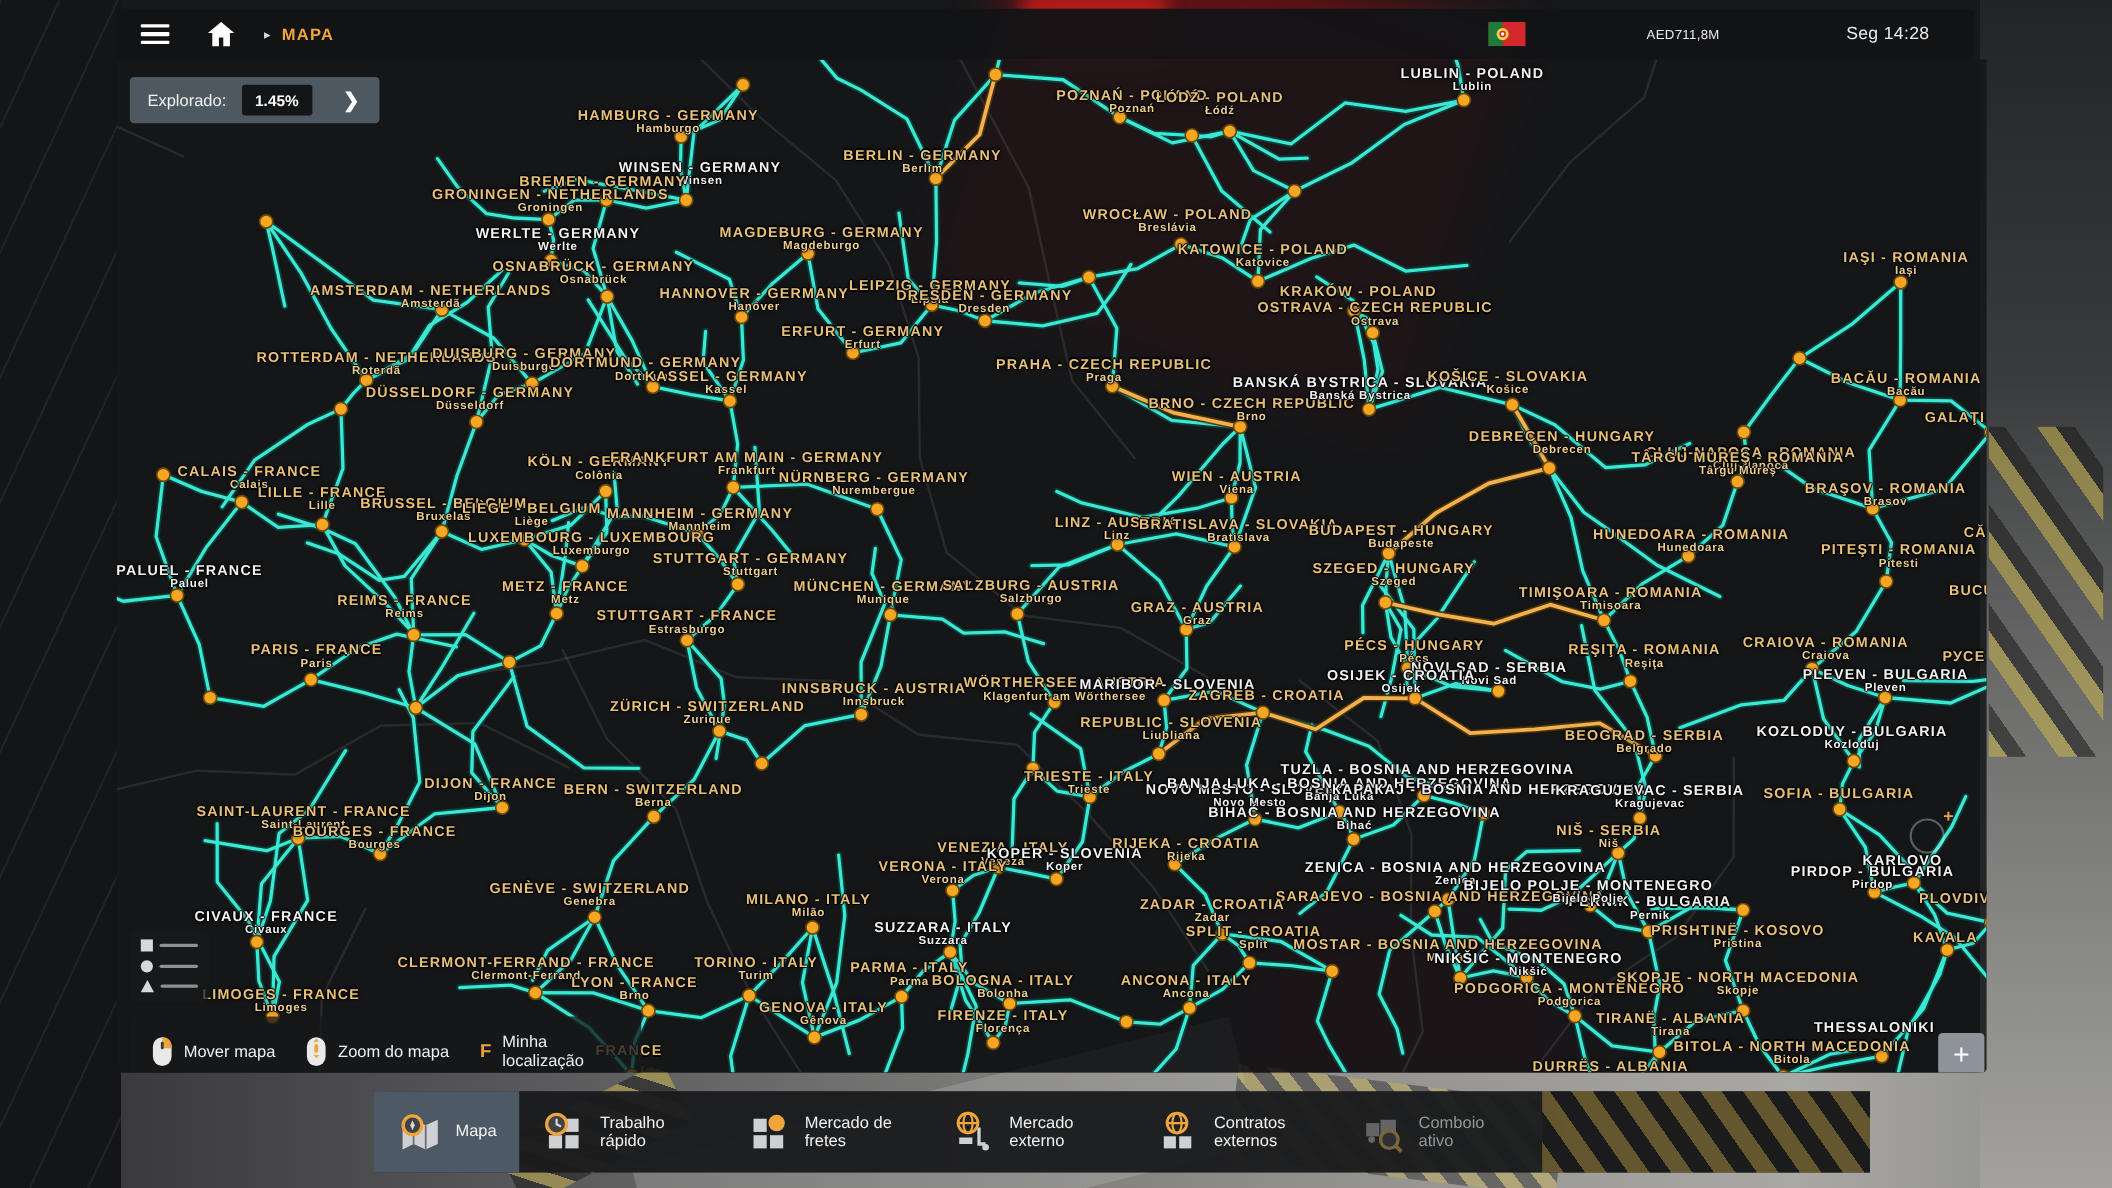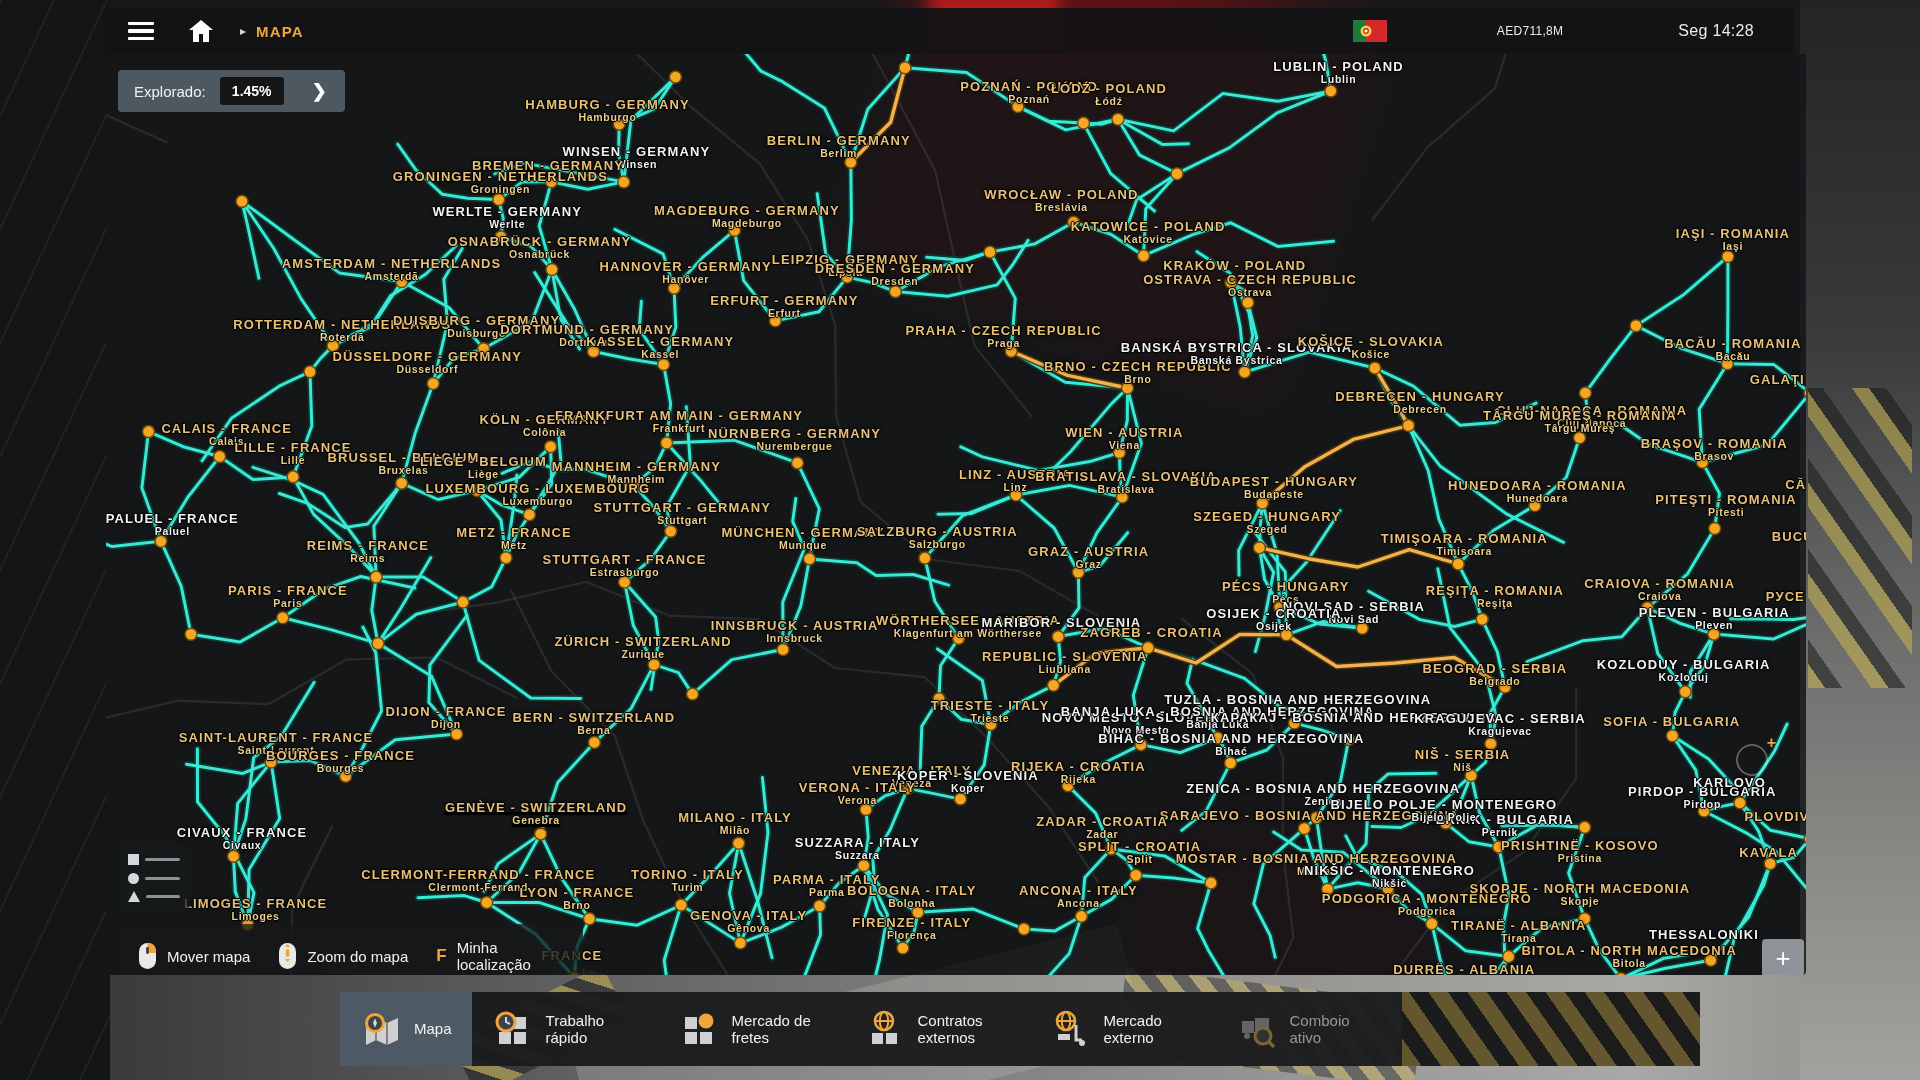--- a/index.html
+++ b/index.html
@@ -1223,21 +1223,21 @@
       <div class="city wht" style="left: 93.9%; top: 80.7%;">
         <div class="cm">PIRDOP - BULGARIA</div>
         <div class="cs">Pirdop</div>
       </div>
       <div class="city wht" style="left: 95.5%; top: 79%;">
         <div class="cm">KARLOVO</div>
       </div>
       <div class="city" style="left: 101%; top: 82.7%;">
         <div class="cm">PLOVDIV - BULGARIA</div>
       </div>
-      <div class="city" style="left: 25.3%; top: 82.4%; text-decoration: underline;">
+      <div class="city" style="left: 25.3%; top: 82.4%;">
         <div class="cm">GENÈVE - SWITZERLAND</div>
         <div class="cs">Genebra</div>
       </div>
       <div class="city" style="left: 44.2%; top: 80.2%;">
         <div class="cm">VERONA - ITALY</div>
         <div class="cs">Verona</div>
       </div>
       <div class="city" style="left: 58.6%; top: 83.9%;">
         <div class="cm">ZADAR - CROATIA</div>
         <div class="cs">Zadar</div>
@@ -1413,38 +1413,38 @@
     <svg width="42" height="40" viewBox="0 0 42 40">
       <rect x="7" y="8" width="12" height="12" fill="#cfd0d2"></rect>
       <rect x="7" y="23" width="12" height="12" fill="#cfd0d2"></rect>
       <rect x="22" y="23" width="12" height="12" fill="#cfd0d2"></rect>
       <circle cx="28" cy="12" r="7.5" fill="#f0a43c"></circle>
     </svg>
     <span class="tlabel">Mercado de fretes</span>
   </div>
   <div class="tab">
     <svg width="42" height="40" viewBox="0 0 42 40">
-      <rect x="8" y="24" width="11" height="11" fill="#cfd0d2"></rect>
-      <rect x="22" y="24" width="11" height="11" fill="#cfd0d2"></rect>
-      <circle cx="20" cy="12" r="9" fill="none" stroke="#f0a43c" stroke-width="2.6"></circle>
-      <ellipse cx="20" cy="12" rx="4.2" ry="9" fill="none" stroke="#f0a43c" stroke-width="2"></ellipse>
-      <path d="M11.5 12 H28.5" stroke="#f0a43c" stroke-width="2"></path>
-    </svg>
-    <span class="tlabel">Contratos externos</span>
-  </div>
-  <div class="tab">
-    <svg width="42" height="40" viewBox="0 0 42 40">
       <circle cx="16" cy="12" r="9" fill="none" stroke="#f0a43c" stroke-width="2.6"></circle>
       <ellipse cx="16" cy="12" rx="4.2" ry="9" fill="none" stroke="#f0a43c" stroke-width="2"></ellipse>
       <path d="M7.5 12 H24.5" stroke="#f0a43c" stroke-width="2"></path>
       <path d="M8 25 H20 V31 H8 Z" fill="#cfd0d2"></path>
       <path d="M26 16 V31 H32" stroke="#cfd0d2" stroke-width="3" fill="none"></path>
       <circle cx="32" cy="34" r="3" fill="#cfd0d2"></circle>
     </svg>
     <span class="tlabel">Mercado externo</span>
+  </div>
+  <div class="tab">
+    <svg width="42" height="40" viewBox="0 0 42 40">
+      <rect x="8" y="24" width="11" height="11" fill="#cfd0d2"></rect>
+      <rect x="22" y="24" width="11" height="11" fill="#cfd0d2"></rect>
+      <circle cx="20" cy="12" r="9" fill="none" stroke="#f0a43c" stroke-width="2.6"></circle>
+      <ellipse cx="20" cy="12" rx="4.2" ry="9" fill="none" stroke="#f0a43c" stroke-width="2"></ellipse>
+      <path d="M11.5 12 H28.5" stroke="#f0a43c" stroke-width="2"></path>
+    </svg>
+    <span class="tlabel">Contratos externos</span>
   </div>
   <div class="tab disabled">
     <svg width="42" height="40" viewBox="0 0 42 40">
       <rect x="6" y="12" width="12" height="12" fill="#9b9ea1"></rect>
       <rect x="19" y="9" width="14" height="15" fill="#9b9ea1"></rect>
       <circle cx="11" cy="27" r="3" fill="#9b9ea1"></circle>
       <circle cx="25" cy="27" r="3" fill="#9b9ea1"></circle>
       <circle cx="27" cy="27" r="8" fill="#3f4347" stroke="#c8a04c" stroke-width="3"></circle>
       <path d="M33 33 L38 38" stroke="#c8a04c" stroke-width="3.5"></path>
     </svg>

